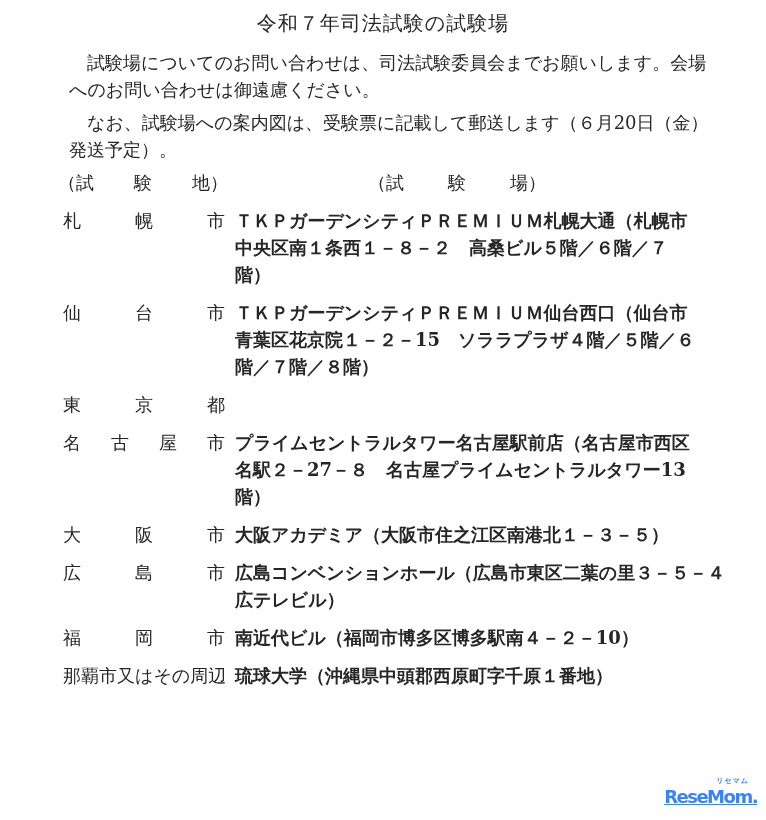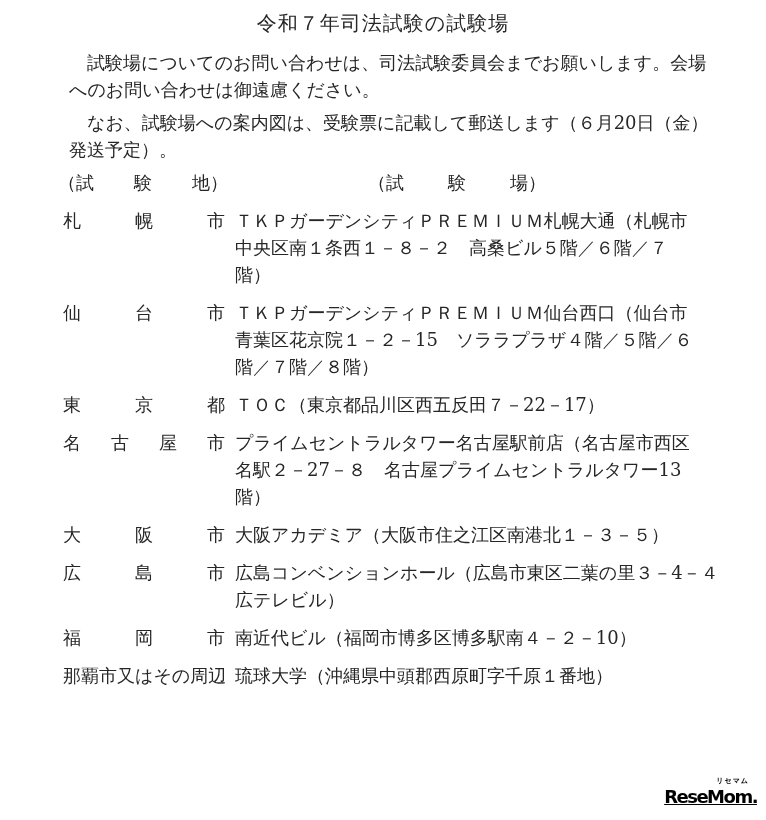--- a/index.html
+++ b/index.html
@@ -28,26 +28,26 @@
     align-items:flex-start;
   }
   .hdr-loc{width:170px;margin-left:-5px;}
   .ven-col{margin-left:10px;flex:1;min-width:0;}
   .hdr-ven{
     display:flex;justify-content:space-between;
     width:178px;margin-left:130px;
   }
   .row{display:flex;margin-top:11px;}
   .row:first-child{margin-top:11px;}
-  .ven{white-space:pre-line;}
+  .ven{white-space:pre-line;font-weight:bold;}
   .ven + .ven{margin-top:11px;}
   .logo{
     position:absolute;right:9px;top:780px;
     height:34px;
-    color:#000000;
+    color:#3b82f6;
     font-family:"DejaVu Sans","Liberation Sans",sans-serif;
   }
   .logo-main{
     font-size:18px;line-height:34px;font-weight:bold;
     letter-spacing:-1.5px;
     text-decoration:underline;
   }
   .logo-ruby{
     position:absolute;top:-2px;right:8px;
     font-size:7px;line-height:7px;letter-spacing:1px;
@@ -106,21 +106,20 @@
 階／７階／８階）</div>
         </div>
       </div>
       <div class="row">
         <div class="loc">
           <span>東</span>
           <span>京</span>
           <span>都</span>
         </div>
         <div class="ven-col">
-          <div class="ven">ＴＯＣ（東京都品川区西五反田７－22－17）</div>
         </div>
       </div>
       <div class="row">
         <div class="loc">
           <span>名</span>
           <span>古</span>
           <span>屋</span>
           <span>市</span>
         </div>
         <div class="ven-col">
@@ -139,21 +138,21 @@
           <div class="ven">大阪アカデミア（大阪市住之江区南港北１－３－５）</div>
         </div>
       </div>
       <div class="row">
         <div class="loc">
           <span>広</span>
           <span>島</span>
           <span>市</span>
         </div>
         <div class="ven-col">
-          <div class="ven">広島コンベンションホール（広島市東区二葉の里３－4－４
+          <div class="ven">広島コンベンションホール（広島市東区二葉の里３－５－４
 広テレビル）</div>
         </div>
       </div>
       <div class="row">
         <div class="loc">
           <span>福</span>
           <span>岡</span>
           <span>市</span>
         </div>
         <div class="ven-col">

